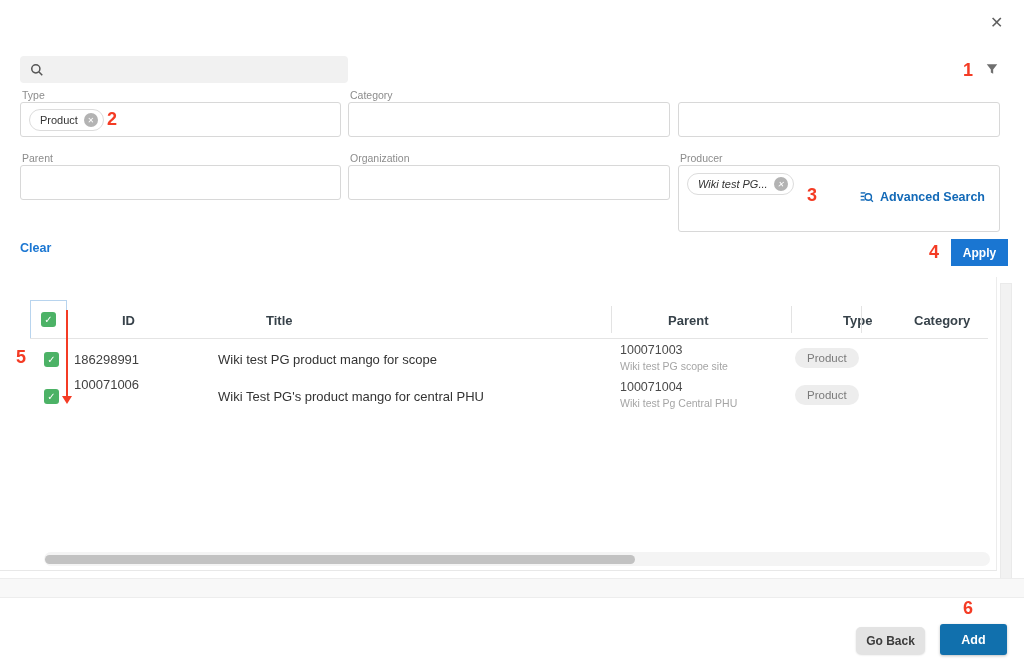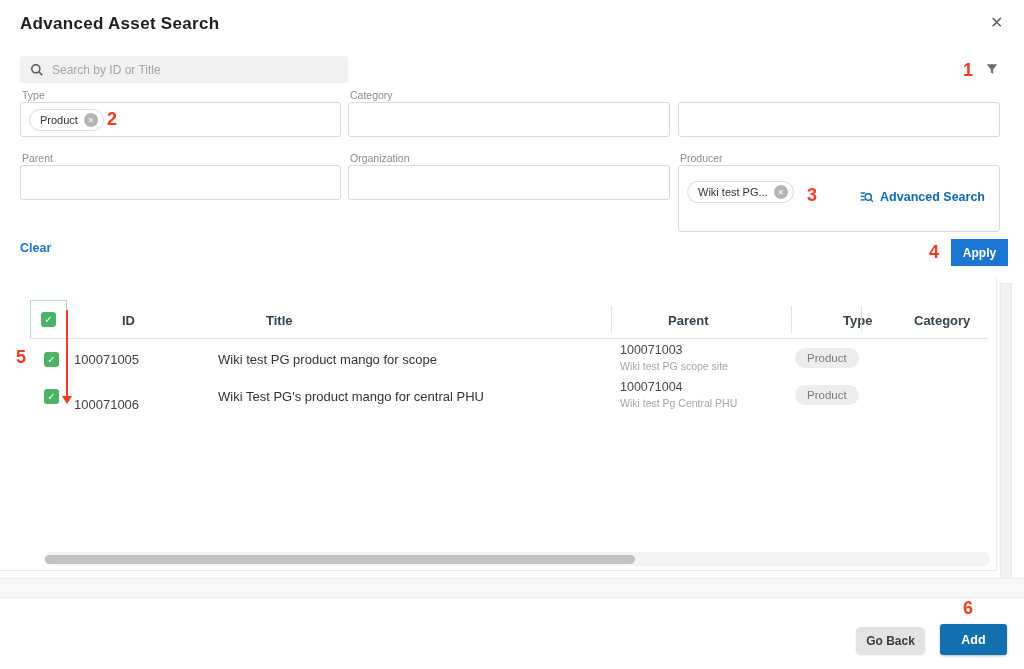--- a/index.html
+++ b/index.html
@@ -52,31 +52,29 @@
   .band { position:absolute; left:0; top:578px; width:1024px; height:20px; background:#f8f8f8; border-top:1px solid #ededed; border-bottom:1px solid #ededed; }
 
   .gobackbtn { position:absolute; left:856px; top:627px; width:69px; height:27px; background:#e3e3e3; border:none; border-radius:5px; color:#3c3c3c; font-size:12px; font-weight:700; cursor:pointer; box-shadow:0 1px 2px rgba(0,0,0,.15); font-family:"Liberation Sans",sans-serif; }
   .addbtn { position:absolute; left:940px; top:624px; width:67px; height:31px; background:#1170ad; border:none; border-radius:3px; color:#fff; font-size:12.5px; font-weight:700; cursor:pointer; box-shadow:0 1px 3px rgba(0,0,0,.25); font-family:"Liberation Sans",sans-serif; }
 </style>
 </head>
 <body>
 
 <div class="modal">
 
-  <div class="title">Advanced Asset Search</div>
   <div class="close">✕</div>
 
   <div class="searchbar">
     <span style="display:flex;">
       <svg width="14" height="14" viewBox="0 0 24 24" fill="none" stroke="#555" stroke-width="2.6">
           <circle cx="10" cy="10" r="7"></circle>
           <line x1="15.5" y1="15.5" x2="21" y2="21"></line>
         </svg>
     </span>
-    <input type="text" placeholder="Search by ID or Title" style="">
   </div>
 
   <span class="ann" style="left:963px; top:61px;">1</span>
   <span class="funnel">
     <svg width="14" height="14" viewBox="0 0 24 24" fill="#6f6f6f">
         <path d="M3 4h18l-7 9v7l-4-2v-5L3 4z"></path>
       </svg>
   </span>
 
   <span class="flabel" style="left:22px; top:89px;">Type</span>
@@ -95,21 +93,21 @@
   <div class="fbox" style="left:678px; top:102px; width:322px; height:35px;"></div>
 
   <span class="flabel" style="left:22px; top:152px;">Parent</span>
   <div class="fbox" style="left:20px; top:165px; width:321px; height:35px;"></div>
 
   <span class="flabel" style="left:350px; top:152px;">Organization</span>
   <div class="fbox" style="left:348px; top:165px; width:322px; height:35px;"></div>
 
   <span class="flabel" style="left:680px; top:152px;">Producer</span>
   <div class="fbox" style="left:678px; top:165px; width:322px; height:67px;">
-    <span class="chip" style="position:absolute; left:8px; top:15px;">
+    <span class="chip" style="position:absolute; left:8px; top:7px;font-style:italic;">
       <span>Wiki test PG...</span>
       <span class="rm">✕</span>
     </span>
     <span class="ann" style="left:128px; top:20px;">3</span>
     <span class="advsearch">
       <span style="display:flex;">
         <svg width="15" height="14" viewBox="0 0 24 24" fill="none" stroke="#1269b7" stroke-width="2.4">
             <line x1="2" y1="5" x2="10" y2="5"></line>
             <line x1="2" y1="11" x2="8" y2="11"></line>
             <line x1="2" y1="17" x2="9" y2="17"></line>
@@ -138,32 +136,32 @@
     <div class="hsep" style="left:791px;"></div>
     <div class="hsep" style="left:861px;"></div>
     <div class="hline"></div>
 
     <div class="red-line"></div>
     <div class="red-head"></div>
     <span class="ann" style="left:16px; top:71px;">5</span>
 
     <div>
       <span class="cb" style="left:44px; top:75px;">✓</span>
-      <span class="cell-id" style="left:74px; top:75px;">100071005</span>
+      <span class="cell-id" style="left:74px; top:75px;">186298991</span>
       <span class="cell-title" style="left:218px; top:75px;">Wiki test PG product mango for scope</span>
       <div class="pcell" style="left:620px; top:66px;">
         <div class="pid">100071003</div>
         <div class="pname">Wiki test PG scope site</div>
       </div>
       <span class="pill" style="left:795px; top:71px;">Product</span>
     </div>
 
     <div>
       <span class="cb" style="left:44px; top:112px;">✓</span>
-      <span class="cell-id" style="left:74px; top:120px;">100071006</span>
+      <span class="cell-id" style="left:74px; top:100px;">100071006</span>
       <span class="cell-title" style="left:218px; top:112px;">Wiki Test PG's product mango for central PHU</span>
       <div class="pcell" style="left:620px; top:103px;">
         <div class="pid">100071004</div>
         <div class="pname">Wiki test Pg Central PHU</div>
       </div>
       <span class="pill" style="left:795px; top:108px;">Product</span>
     </div>
   </div>
 
   <div class="hscroll-track"></div>

